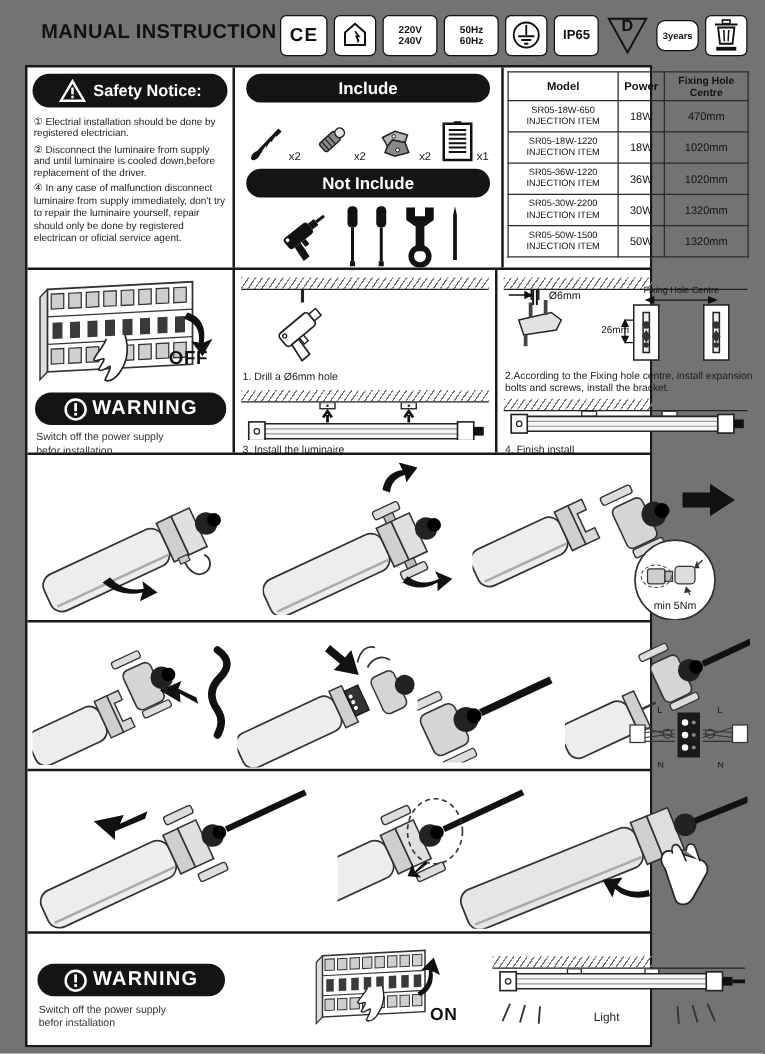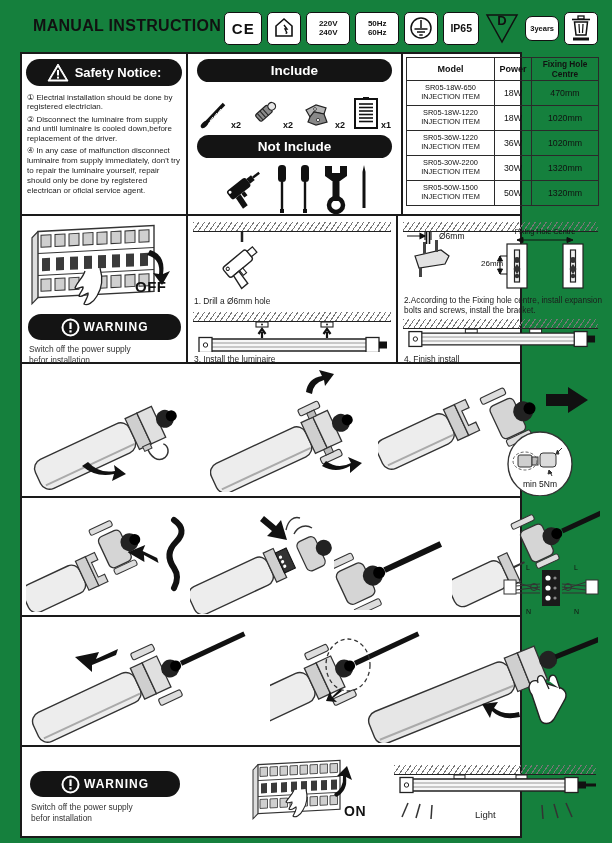--- a/index.html
+++ b/index.html
@@ -1,18 +1,18 @@
 <!DOCTYPE html>
 <html><head>
 <meta charset="utf-8">
 <style>
   * { box-sizing: border-box; margin: 0; padding: 0; }
   html,body { background:#fff; }
   .page {
-    position: relative; width: 612px; height: 843px; background:#15803d;
+    position: relative; width: 612px; height: 843px; background:#737373;
     font-family: "Liberation Sans", "DejaVu Sans", sans-serif; color:#111;
     overflow: hidden;
   }
   .abs { position:absolute; }
 
   
   .hdr-title { position:absolute; left:33px; top:17px; font-size:16px; font-weight:bold; letter-spacing:.3px; }
   .cert-row { position:absolute; top:11px; right:14px; display:flex; align-items:center; gap:5px; }
   .cert-box { border:1.7px solid #111; border-radius:5px; height:33px; min-width:32px;
     display:flex; flex-direction:column; align-items:center; justify-content:center; background:#fff; }
@@ -36,30 +36,30 @@
   .colA3 { position:absolute; left:381px; top:0; right:0; height:100%; }
   .colB1 { position:absolute; left:0; top:0; width:166px; height:100%; border-right:2px solid #1a1a1a; }
   .colB2 { position:absolute; left:166px; top:0; width:210px; height:100%; border-right:2px solid #1a1a1a; }
   .colB3 { position:absolute; left:376px; top:0; right:0; height:100%;border-radius:17px; }
 
   
   .banner { background:#141414; color:#fff; border-radius:13px; display:flex;
     align-items:center; justify-content:center; font-weight:bold; }
   .banner-safety { margin:5px 4px 3px 4px; height:27px; font-size:13px; gap:6px; border-radius:14px; }
   .banner-mid { margin:5px 9px 2px 9px; height:23px; font-size:13.5px; }
-  .banner-warn { gap:4px; font-size:12px; letter-spacing:1px; }
+  .banner-warn { gap:4px; font-size:16px; letter-spacing:1px; }
 
   
   .safety-text { padding:1px 5px 0 5px; }
   .safety-text p { font-size:8px; line-height:9.8px; margin:2.5px 0; color:#1c1c1c; }
 
   
   .inc-items { display:flex; align-items:flex-end; justify-content:space-between; padding:2px 10px 0 10px; height:46px; }
   .inc-item { display:flex; align-items:flex-end; gap:1px; }
-  .inc-qty { font-size:9px; font-weight:bold; }
+  .inc-qty { font-size:9px; font-weight:normal; }
   .tool-items { display:flex; align-items:flex-end; justify-content:center; gap:9px; padding-top:2px; height:54px; }
 
   
   .spec { border-collapse:collapse; margin:3px; width:192px; table-layout:fixed; }
   .spec th, .spec td { border:1.5px solid #2a2a2a; text-align:center; vertical-align:middle; padding:0; }
   .spec th { font-size:9px; height:23px; }
   .spec td { height:25px; }
   .td-model { font-size:7.4px; line-height:8.6px; font-weight:normal; }
   .td-val { font-size:8.8px; }
 

